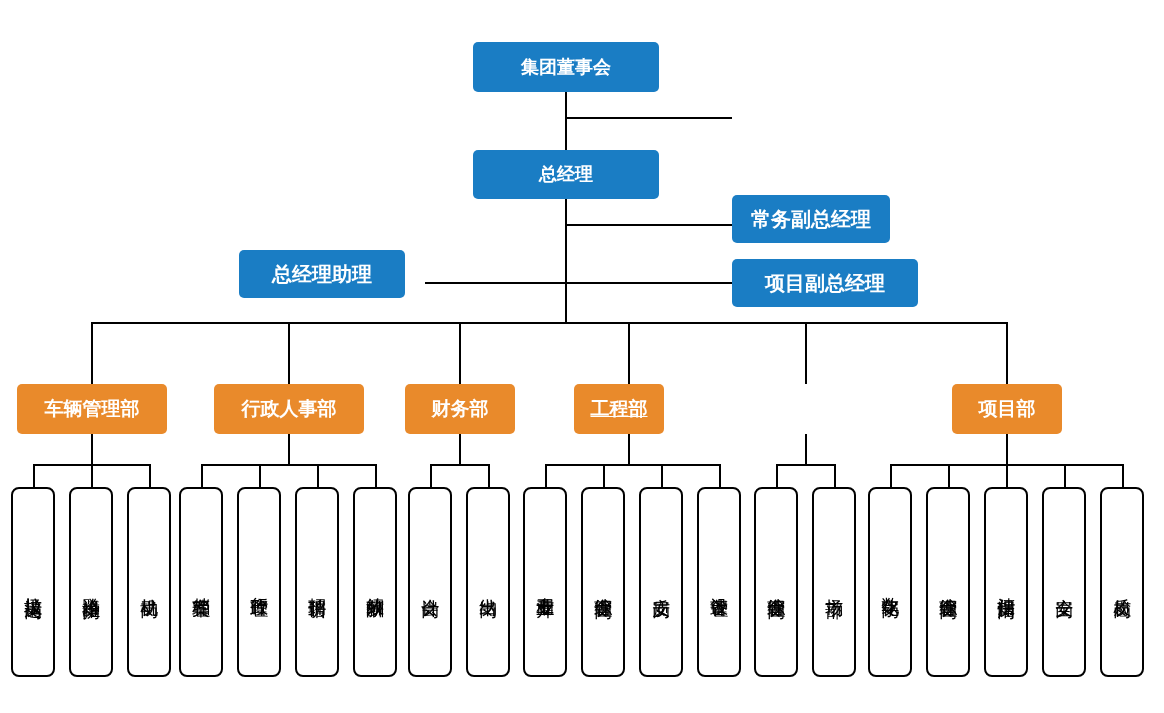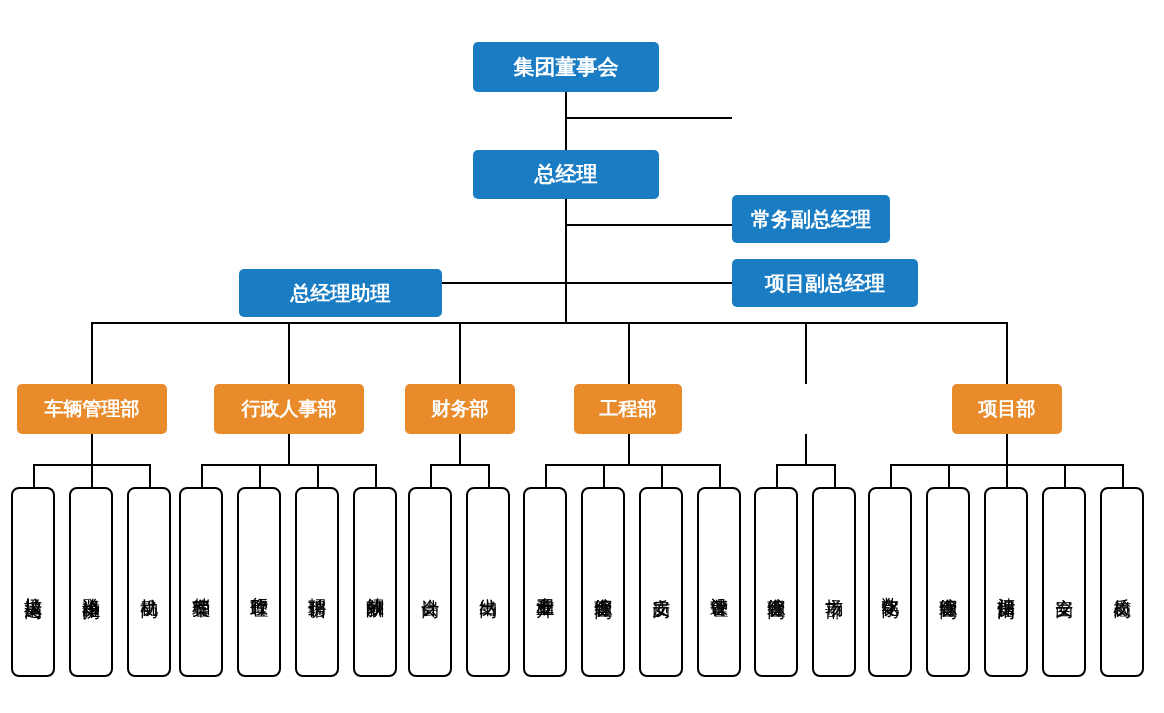--- a/index.html
+++ b/index.html
@@ -39,21 +39,21 @@
     background: #ffffff;
     color: #000000;
     border: 2px solid #000000;
     border-radius: 8px;
     font-weight: normal;
     writing-mode: vertical-rl;
     text-orientation: upright;
     letter-spacing: 1px;
     padding-top: 6px;
   }
-  .node.t1 { font-size: 21px; }
+  .node.t1 { font-size: 18px; }
   .node.t2 { font-size: 20px; }
   .node.t3 { font-size: 19px; text-align: center; }
   .node.t4 { font-size: 18px; }
   .leaf-text {
     display: block;
   }
 </style>
 </head>
 <body>
 
@@ -120,26 +120,26 @@
 
   <div class="node blue t1" style="left:473px; top:42px; width:186px; height:50px;">集团董事会</div>
 
 
   <div class="node blue t1" style="left:473px; top:150px; width:186px; height:49px;">总经理</div>
 
   <div class="node blue t2" style="left:732px; top:195px; width:158px; height:48px;">常务副总经理</div>
 
   <div class="node blue t2" style="left:732px; top:259px; width:186px; height:48px;">项目副总经理</div>
 
-  <div class="node blue t2" style="left:239px; top:269px; width:203px; height:48px;">总经理助理</div>
+  <div class="node blue t2" style="left:239px; top:250px; width:166px; height:48px;">总经理助理</div>
 
   <div class="node orange t3" style="left:17px; top:384px; width:150px; height:50px;">车辆管理部</div>
   <div class="node orange t3" style="left:214px; top:384px; width:150px; height:50px;">行政人事部</div>
   <div class="node orange t3" style="left:405px; top:384px; width:110px; height:50px;">财务部</div>
-  <div class="node orange t3" style="left:574px; top:384px; width:108px; height:50px;">工程部</div>
+  <div class="node orange t3" style="left:574px; top:384px; width:90px; height:50px;text-decoration:underline;">工程部</div>
   <div class="node orange t3" style="left:952px; top:384px; width:110px; height:50px;">项目部</div>
 
   <div class="node leaf t4" style="left:11px; top:487px; width:44px; height:190px;">
     <span class="leaf-text">垃圾清运岗</span>
   </div>
   <div class="node leaf t4" style="left:69px; top:487px; width:44px; height:190px;">
     <span class="leaf-text">道路维护岗</span>
   </div>
   <div class="node leaf t4" style="left:127px; top:487px; width:44px; height:190px;">
     <span class="leaf-text">机动岗</span>

